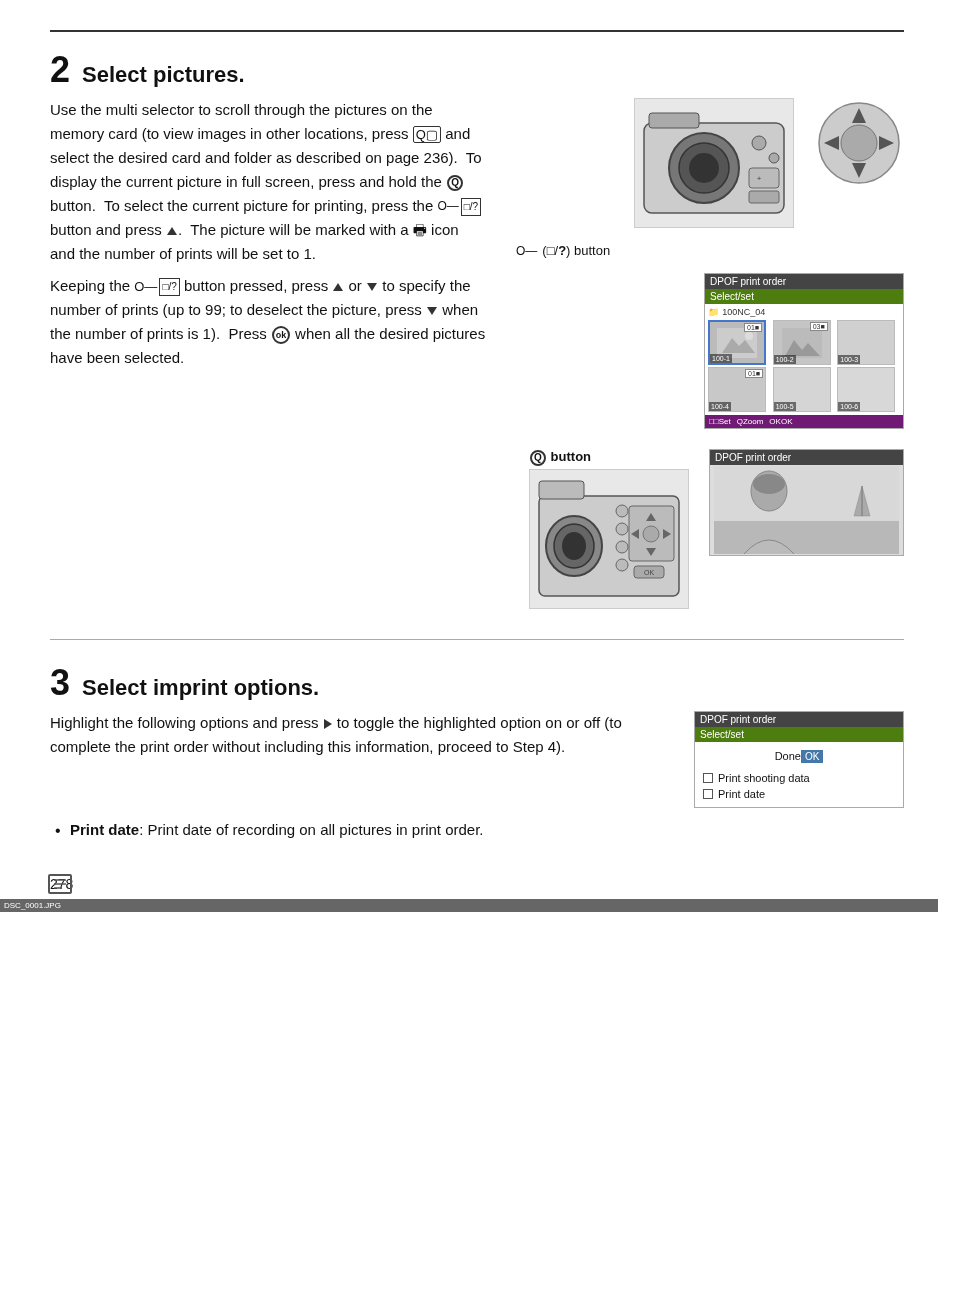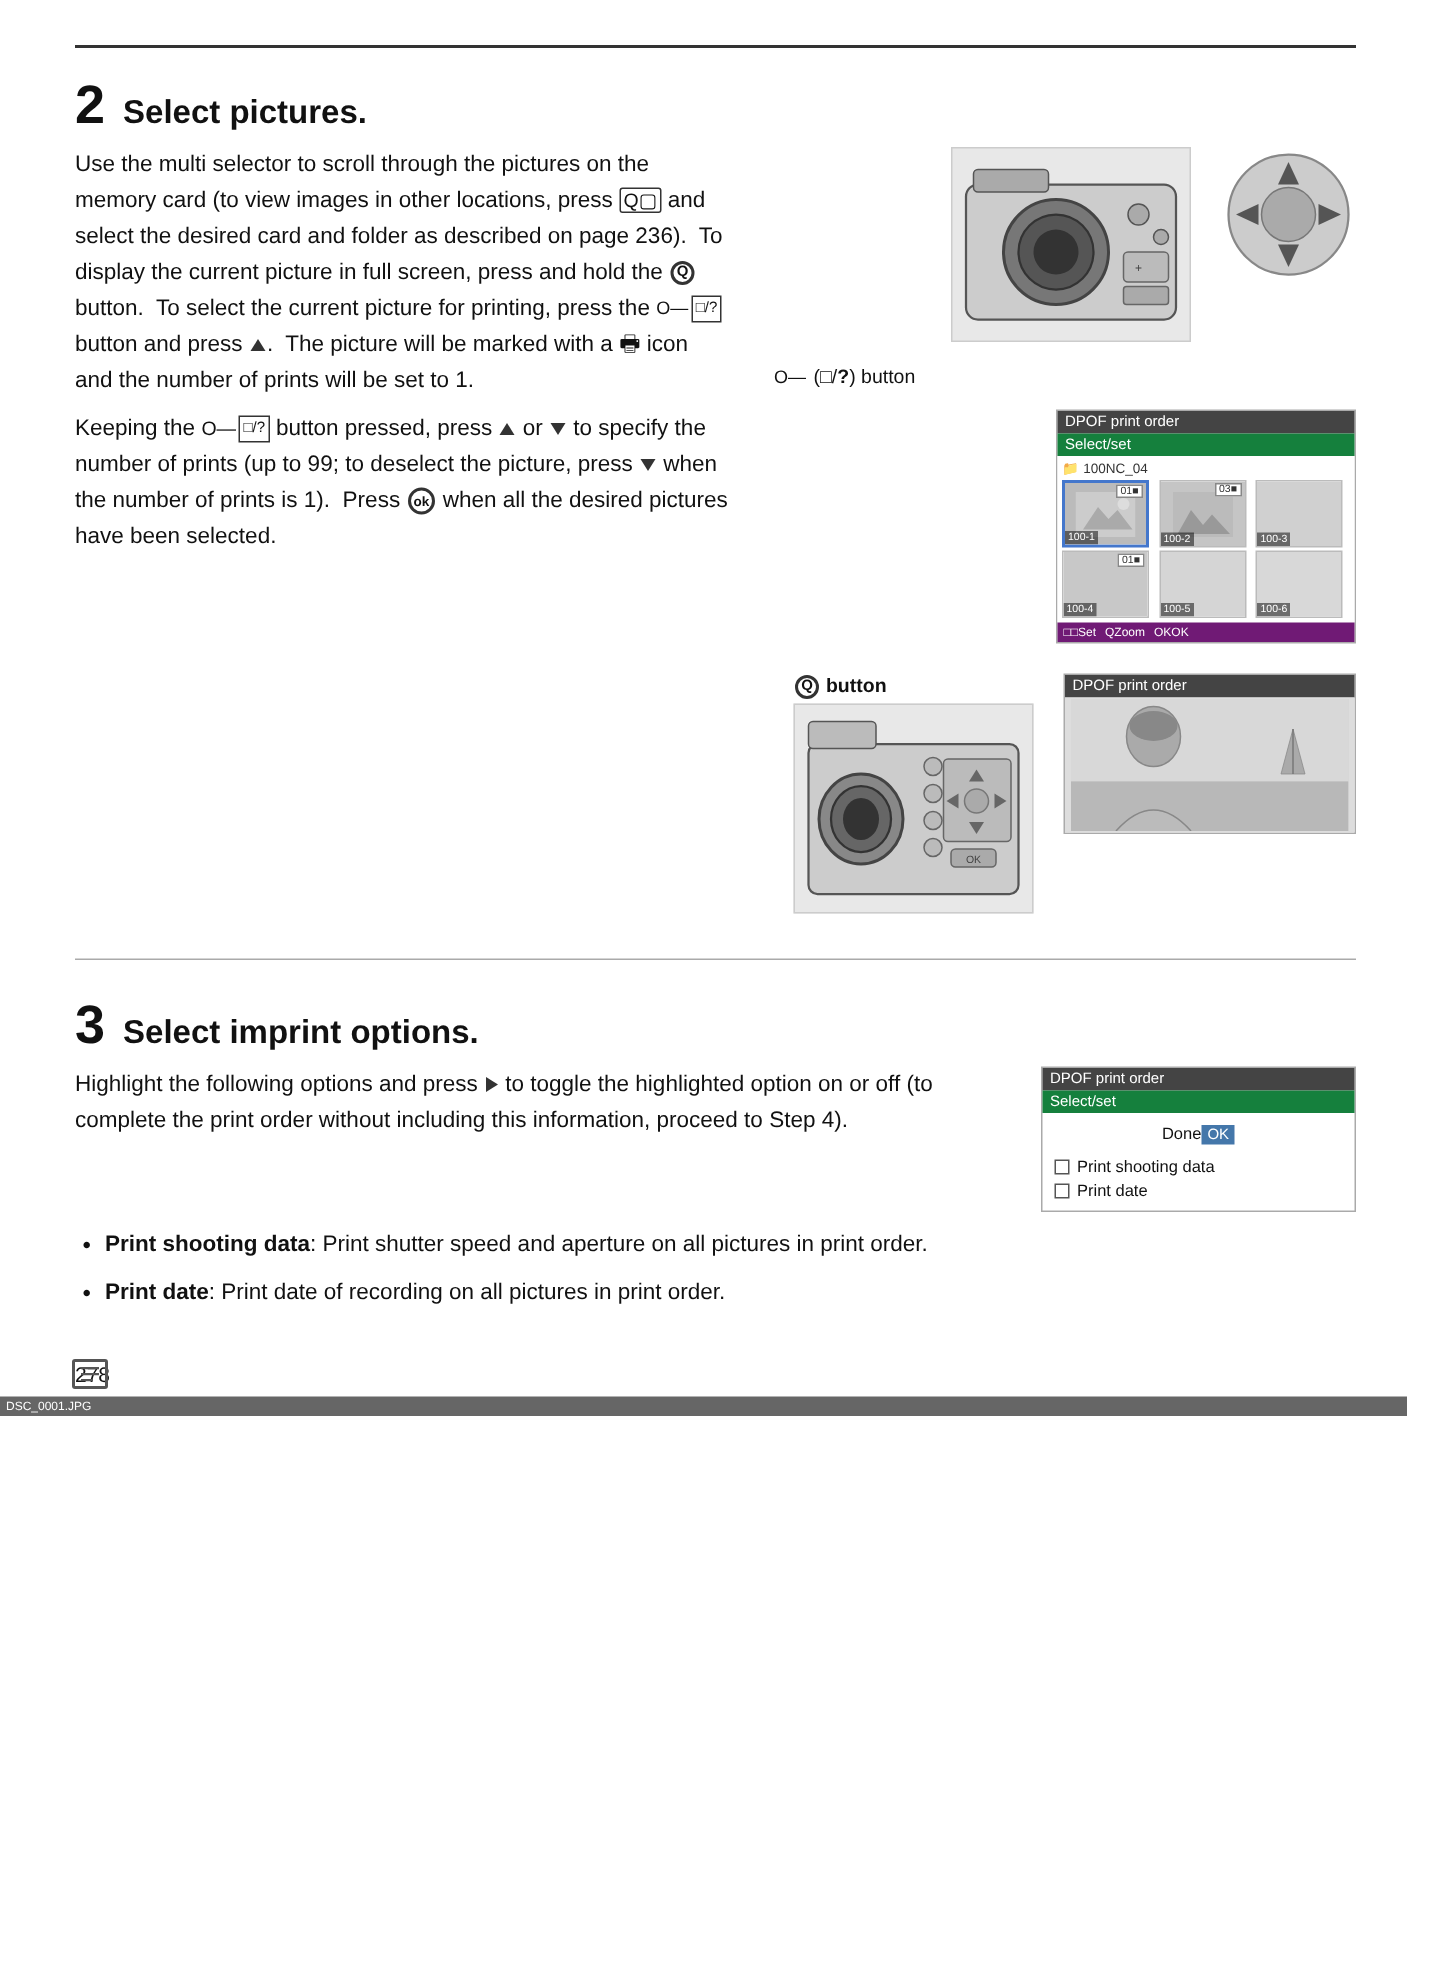--- a/index.html
+++ b/index.html
@@ -92,21 +92,21 @@
     }
 
     .dpof-header {
       background: #444;
       color: #fff;
       padding: 2px 5px;
       font-size: 10px;
     }
 
     .dpof-subheader {
-      background: #15803d;
+      background: #4d7c0f;
       color: #fff;
       padding: 2px 5px;
       font-size: 10px;
     }
 
     .dpof-body {
       padding: 3px;
       background: #fff;
     }
 
@@ -615,23 +615,20 @@
           <div class="dpof3-row">
             <span class="checkbox-empty"></span>
             <span>Print date</span>
           </div>
         </div>
       </div>
     </div>
 
     <ul class="bullet-list">
       <li>
-        <strong>Print shooting data</strong><span>: Print shutter speed and aperture on all pictures in print order.</span>
-      </li>
-      <li>
         <strong>Print date</strong><span>: Print date of recording on all pictures in print order.</span>
       </li>
     </ul>
   </div>
 
   <div class="page-number">278</div>
 
   <div style="position:absolute; bottom: 18px; left: 48px; width:24px; height:20px; border:2px solid #555; border-radius:2px; display:flex; align-items:center; justify-content:center;">
     <svg width="16" height="14" viewBox="0 0 16 14">
       <line x1="2" y1="3" x2="14" y2="3" stroke="#555" stroke-width="1.5"></line>

